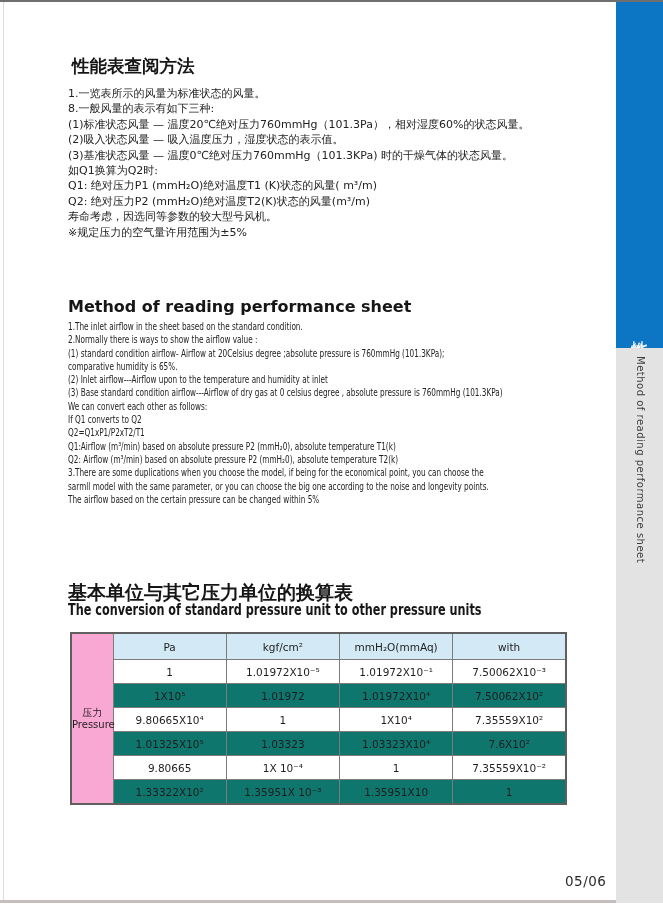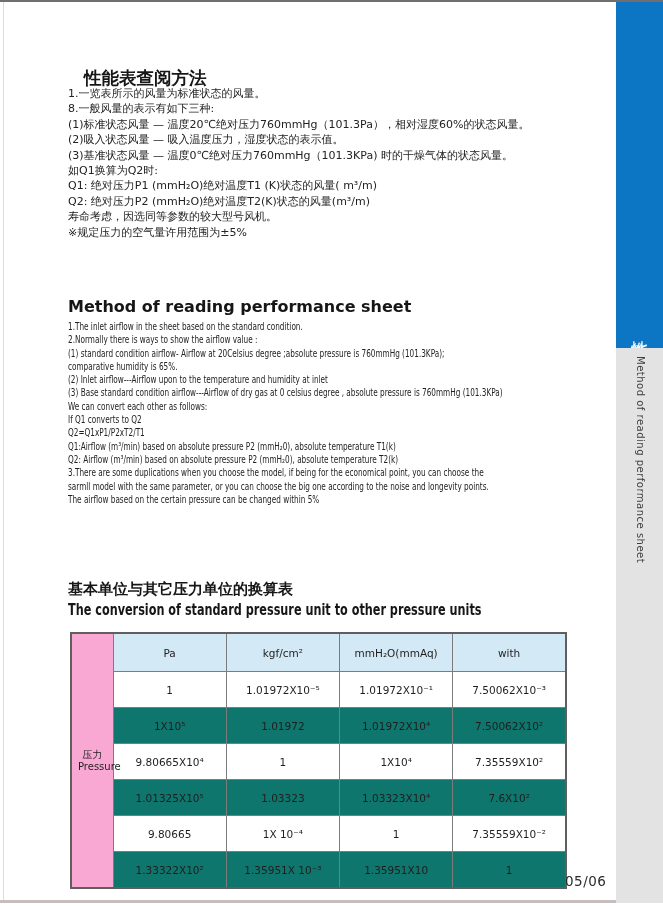--- a/index.html
+++ b/index.html
@@ -26,55 +26,55 @@
     display:flex;justify-content:center;align-items:flex-start;
   }
   .tab-gray .v-en{
     writing-mode:vertical-rl;
     color:#3e3e3e;font-size:10px;letter-spacing:0.5px;
     padding-top:8px;line-height:1;
   }
 
   
   .cn-title{
-    position:absolute;left:68px;top:50px;margin:16px;
+    position:absolute;left:68px;top:50px;margin:4px;
     font-size:17.5px;font-weight:bold;color:#161616;
   }
   .cn-body{
     position:absolute;left:68px;top:86px;width:540px;
     font-size:11px;line-height:15.4px;white-space:nowrap;color:#222222;
   }
   .en-title{
     position:absolute;left:68px;top:297px;margin:0;
     font-size:16px;font-weight:bold;color:#161616;white-space:nowrap;
   }
   .en-body{
     position:absolute;left:68px;top:320px;
     font-size:10px;line-height:13.3px;white-space:nowrap;color:#222222;
     transform:scaleX(0.73);transform-origin:0 0;
   }
   .tbl-title-cn{
     position:absolute;left:68px;top:580px;margin:0;
-    font-size:15px;font-weight:bold;color:#161616;white-space:nowrap;
+    font-size:19px;font-weight:bold;color:#161616;white-space:nowrap;
   }
   .tbl-title-en{
     position:absolute;left:68px;top:601px;margin:0;
     font-size:15px;font-weight:bold;color:#161616;white-space:nowrap;
     transform:scaleX(0.75);transform-origin:0 0;
   }
 
   
   table.conv{
     position:absolute;left:70px;top:632px;width:497px;
     border-collapse:collapse;table-layout:fixed;
     font-size:10.5px;color:#1e1e1e;
     border:2px solid #5f5f5f;
   }
   table.conv th,table.conv td{
-    border:1px solid #7c7c7c;text-align:center;vertical-align:middle;padding:6px;
+    border:1px solid #7c7c7c;text-align:center;vertical-align:middle;padding:0;
   }
   table.conv th{height:25px;background:#d3eaf6;font-weight:400;}
   table.conv td{height:23px;background:#ffffff;}
   table.conv tr.alt td{background:#0f766e;}
   table.conv td.rowlabel{
     background:#f9a8d4;font-size:10px;line-height:12px;width:42px;
   }
 
   .pagenum{
     position:absolute;left:565px;top:854px;

